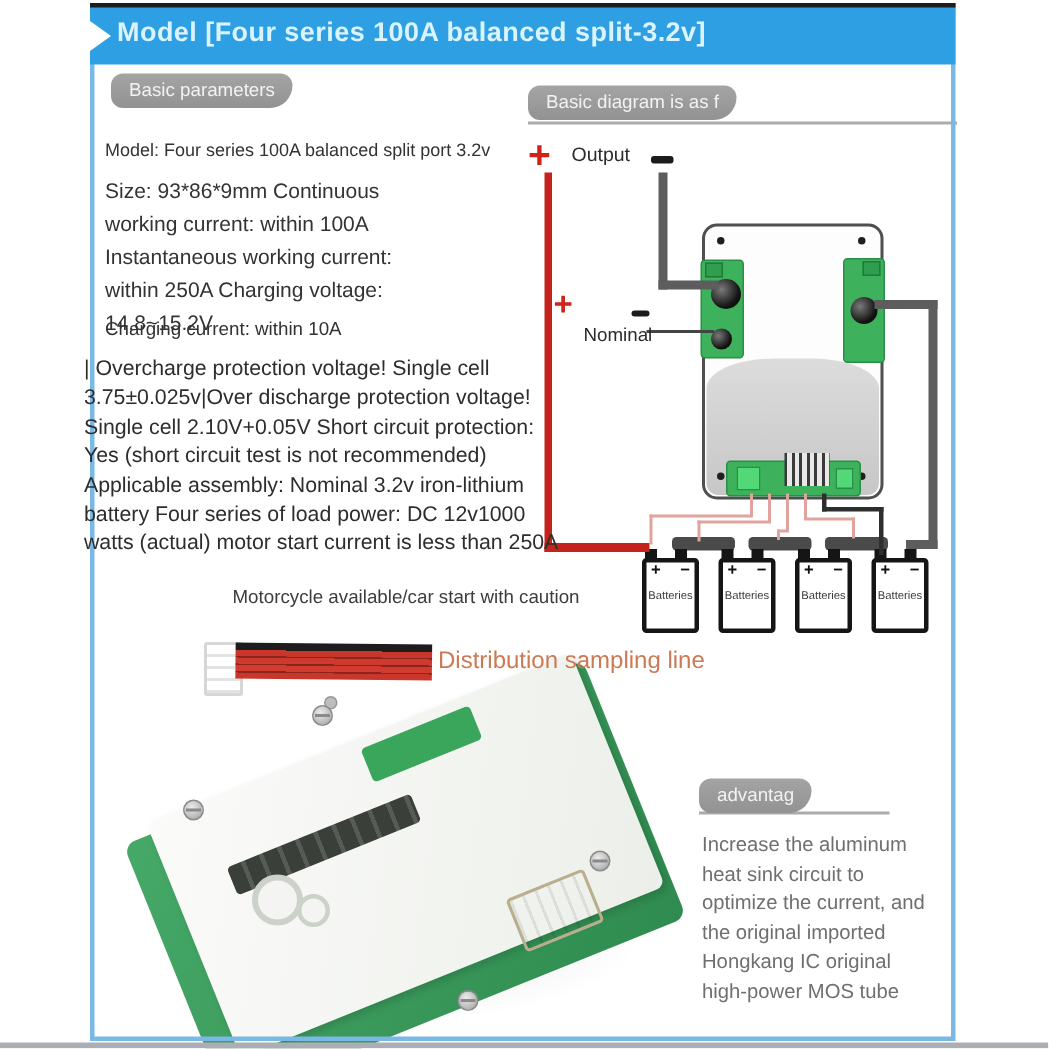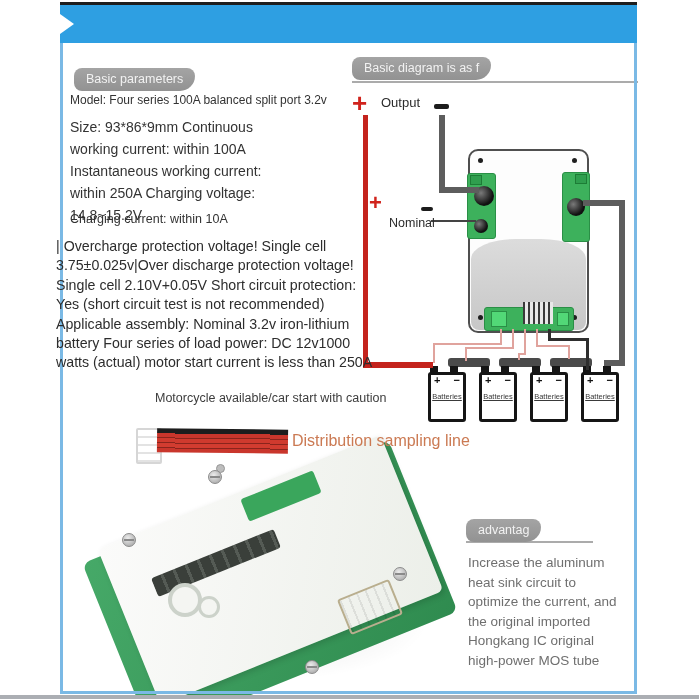--- a/index.html
+++ b/index.html
@@ -57,21 +57,21 @@
   .dot{position:absolute;width:5px;height:5px;border-radius:50%;background:#1f1f1f;}
   .strip{position:absolute;background:#3db15c;border:1px solid #2a8f46;border-radius:3px;}
   .term{position:absolute;border-radius:50%;background:radial-gradient(circle at 35% 35%,#7a7a7a,#111 65%);}
   .tabmark{position:absolute;background:#2f9e4e;border:1px solid #1d7c36;}
   .pins{position:absolute;background:repeating-linear-gradient(90deg,#3a3a3a 0 2px,#e8e8e8 2px 5px);}
   .chip{position:absolute;background:#52d877;border:1px solid #2a8f46;}
   
   .batt{position:absolute;width:32px;height:44px;background:#fff;border:3px solid #151515;
         border-radius:3px;z-index:3;box-sizing:content-box;}
   .batt .sign{position:absolute;top:-1px;font-size:11px;font-weight:bold;color:#111;}
-  .batt .lbl{position:absolute;left:0;right:0;top:17px;text-align:center;font-size:7.5px;color:#3a3a3a;text-decoration:underline;}
+  .batt .lbl{position:absolute;left:0;right:0;top:17px;text-align:center;font-size:7.5px;color:#3a3a3a;}
   .tab{position:absolute;width:8px;height:7px;background:#151515;z-index:2;}
   .link{position:absolute;height:9px;background:#4a4a4a;border-radius:3px;z-index:2;}
   
   .t-adv{left:468px;top:553px;width:150px;font-size:13.5px;line-height:19.5px;color:#6f6f6f;z-index:6;}
   
   .rot{transform:rotate(-22deg);}
   .photo-shadow{left:130px;top:560px;width:300px;height:120px;border-radius:50%;
                 background:radial-gradient(rgba(0,0,0,.10),transparent 70%);z-index:1;}
   .pcb-green{left:105px;top:495px;width:330px;height:185px;border-radius:8px;z-index:2;
              background:linear-gradient(135deg,#46a968,#2f8b4f);}
@@ -89,22 +89,23 @@
   .screw::before{content:"";position:absolute;left:1px;top:5px;width:10px;height:2px;background:#8a8a8a;}
 </style>
 </head>
 <body>
 
 <div class="canvas">
 
   <div class="abs frame"></div>
   <div class="abs titlebar"></div>
   <div class="abs title-notch"></div>
-
-  <div class="abs badge" style="left:74px;top:68px;">Basic parameters</div>
+  <div class="abs title-text">Model [Four series 100A balanced split-3.2v]</div>
+
+  <div class="abs badge" style="left:74px;top:49px;">Basic parameters</div>
   <div class="abs t-model">Model: Four series 100A balanced split port 3.2v</div>
   <div class="abs t-size pre">Size: 93*86*9mm Continuous
 working current: within 100A
 Instantaneous working current:
 within 250A Charging voltage:
 14.8~15.2V</div>
   <div class="abs t-charge">Charging current: within 10A</div>
   <div class="abs t-protect pre">| Overcharge protection voltage! Single cell
 3.75±0.025v|Over discharge protection voltage!
 Single cell 2.10V+0.05V Short circuit protection:

